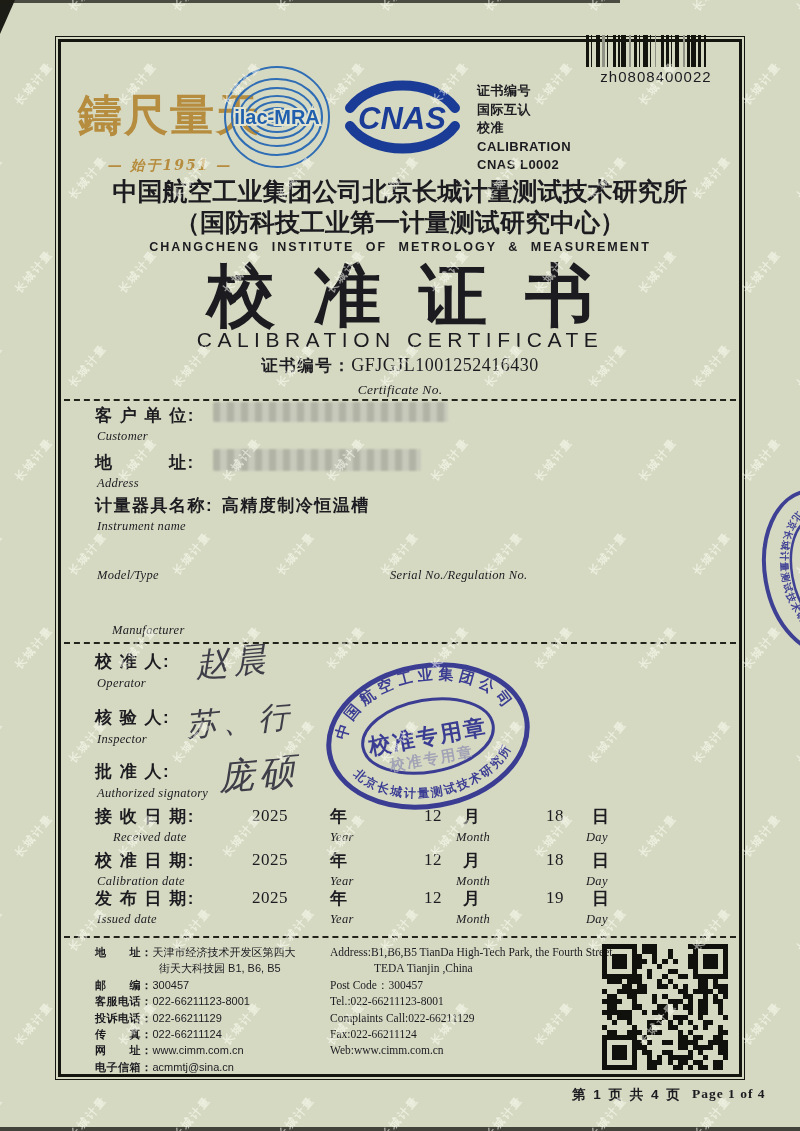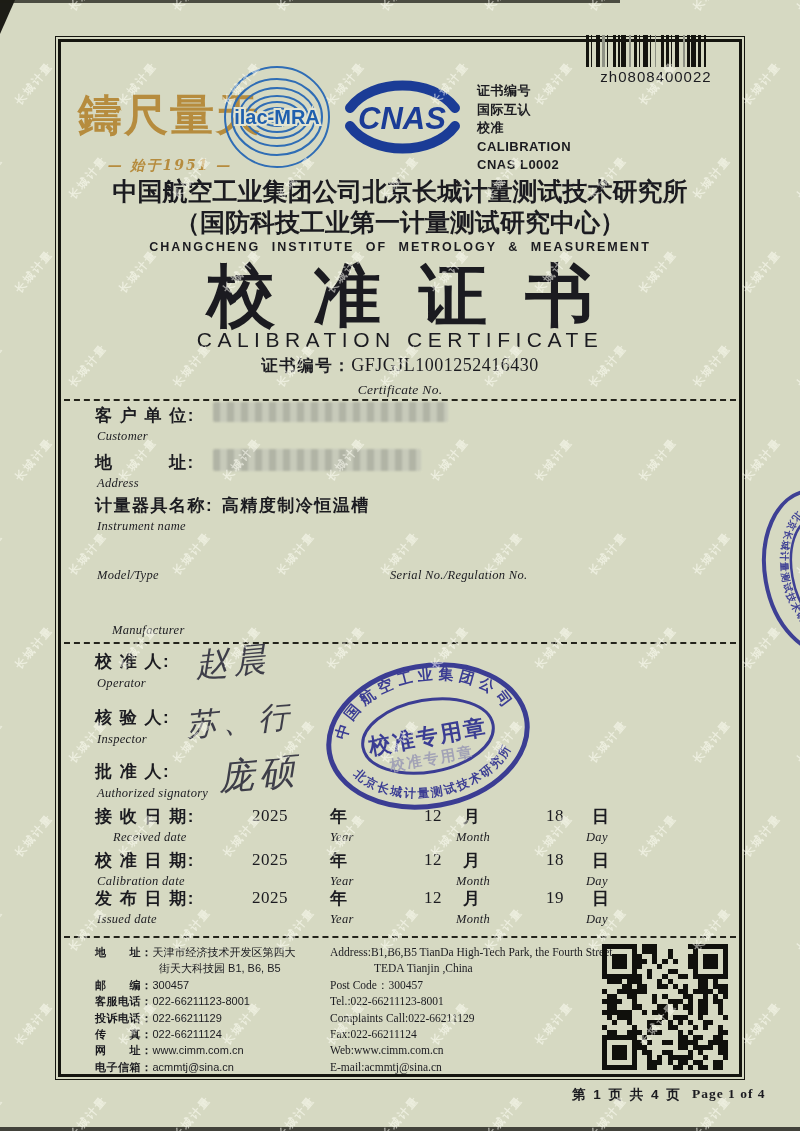--- a/index.html
+++ b/index.html
@@ -261,21 +261,20 @@
   </div>
 
   <div class="abs contact-en" style="left:330px;top:944px;">
     <div>Address:B1,B6,B5 TianDa High-Tech Park, the Fourth Street,</div>
     <div style="padding-left:44px;">TEDA Tianjin ,China</div>
     <div>Post Code：300457</div>
     <div>Tel.:022-66211123-8001</div>
     <div>Complaints Call:022-66211129</div>
     <div>Fax:022-66211124</div>
     <div>Web:www.cimm.com.cn</div>
-    <div>E-mail:acmmtj@sina.cn</div>
   </div>
 
   <div class="abs" style="left:602px;top:944px;width:126px;height:126px;"><svg viewBox="0 0 25 25" width="126" height="126" shape-rendering="crispEdges" fill="#10100c">
         <rect x="0" y="0" width="1" height="1"></rect>
         <rect x="1" y="0" width="1" height="1"></rect>
         <rect x="2" y="0" width="1" height="1"></rect>
         <rect x="3" y="0" width="1" height="1"></rect>
         <rect x="4" y="0" width="1" height="1"></rect>
         <rect x="5" y="0" width="1" height="1"></rect>
         <rect x="6" y="0" width="1" height="1"></rect>

